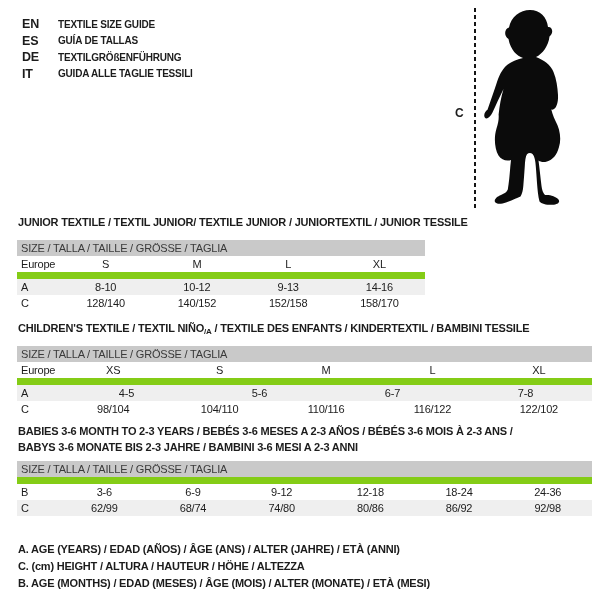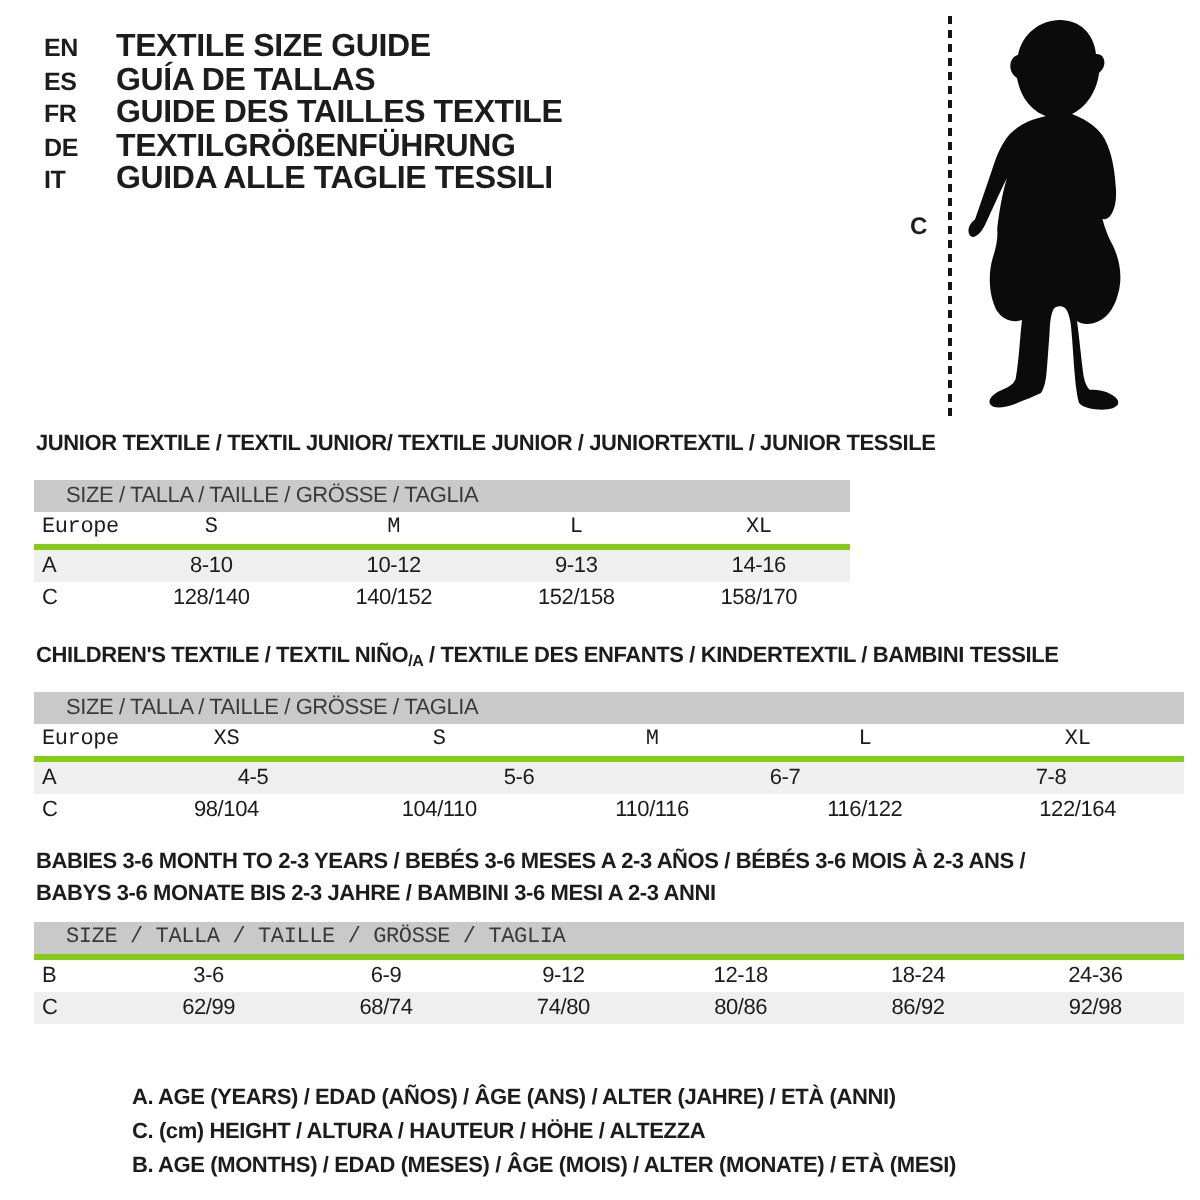--- a/index.html
+++ b/index.html
@@ -3,64 +3,60 @@
 <meta charset="utf-8">
 <style>
   html,body{margin:0;padding:0;background:#fff;}
   .canvas{position:relative;width:600px;height:600px;background:#ffffff;overflow:hidden;
           font-family:"Liberation Sans",sans-serif;color:#1c1c1c;}
 
   
   .lang{position:absolute;left:22px;top:16px;}
   .lang-row{display:flex;height:16.5px;align-items:center;}
   .lang-code{width:36px;font-size:12.5px;font-weight:bold;letter-spacing:-0.2px;}
-  .lang-label{font-size:16px;font-weight:bold;letter-spacing:-0.2px;white-space:nowrap;}
+  .lang-label{font-size:10px;font-weight:bold;letter-spacing:-0.2px;white-space:nowrap;}
 
   
   .dashline{position:absolute;left:474px;top:8px;width:2px;height:202px;
             background:repeating-linear-gradient(to bottom,#141414 0 4px,transparent 4px 7px);}
   .fig-c{position:absolute;left:455px;top:106px;font-size:12px;font-weight:bold;}
   .baby{position:absolute;left:481px;top:8px;}
 
   
   .tbl{position:absolute;left:17px;}
   .tbl-title{position:absolute;left:18px;font-size:11px;font-weight:bold;letter-spacing:-0.2px;white-space:nowrap;}
   .tbl-title .sub{font-size:8px;vertical-align:-2px;}
   .bar{height:16px;line-height:16px;background:#c9c9c9;color:#3a3a3a;
-       font-size:11px;padding-left:16px;letter-spacing:-0.2px;}
+       font-size:11px;padding-left:4px;letter-spacing:-0.2px;}
   .trow{display:flex;height:16px;line-height:16px;font-size:11px;letter-spacing:-0.2px;}
   .trow .lbl{width:43px;padding-left:4px;box-sizing:border-box;}
   .trow .val{flex:1;text-align:center;}
   .shaded{background:#efefef;}
-  .ruled{border-bottom:3px solid #84cc16;font-family:Liberation Mono, monospace;}
+  .ruled{border-bottom:7px solid #84cc16;}
   .t1{top:240px;width:408px;}
   .t2{top:346px;width:575px;}
   .t3{top:461px;width:575px;}
 
   
-  .notes{position:absolute;left:18px;top:541px;margin-left:48px;}
+  .notes{position:absolute;left:18px;top:541px;}
   .note{height:17px;line-height:17px;font-size:11px;font-weight:bold;letter-spacing:-0.2px;white-space:nowrap;}
 </style>
 </head>
 <body>
 
 <div class="canvas">
 
   <div class="lang">
     <div class="lang-row">
       <span class="lang-code">EN</span>
       <span class="lang-label">TEXTILE SIZE GUIDE</span>
     </div>
     <div class="lang-row">
       <span class="lang-code">ES</span>
       <span class="lang-label">GUÍA DE TALLAS</span>
-    </div>
-    <div class="lang-row">
-      <span class="lang-code">FR</span>
-      <span class="lang-label">GUIDE DES TAILLES TEXTILE</span>
     </div>
     <div class="lang-row">
       <span class="lang-code">DE</span>
       <span class="lang-label">TEXTILGRÖßENFÜHRUNG</span>
     </div>
     <div class="lang-row">
       <span class="lang-code">IT</span>
       <span class="lang-label">GUIDA ALLE TAGLIE TESSILI</span>
     </div>
   </div>
@@ -159,21 +155,21 @@
       <span class="val">5-6</span>
       <span class="val">6-7</span>
       <span class="val">7-8</span>
     </div>
     <div class="trow">
       <span class="lbl">C</span>
       <span class="val">98/104</span>
       <span class="val">104/110</span>
       <span class="val">110/116</span>
       <span class="val">116/122</span>
-      <span class="val">122/164</span>
+      <span class="val">122/102</span>
     </div>
   </div>
 
   <div class="tbl-title" style="top:425px">BABIES 3-6 MONTH TO 2-3 YEARS / BEBÉS 3-6 MESES A 2-3 AÑOS / BÉBÉS 3-6 MOIS À 2-3 ANS /</div>
   <div class="tbl-title" style="top:441px">BABYS 3-6 MONATE BIS 2-3 JAHRE / BAMBINI 3-6 MESI A 2-3 ANNI</div>
   <div class="tbl t3">
     <div class="bar ruled">SIZE / TALLA / TAILLE / GRÖSSE / TAGLIA</div>
     <div class="trow">
       <span class="lbl">B</span>
       <span class="val">3-6</span>

